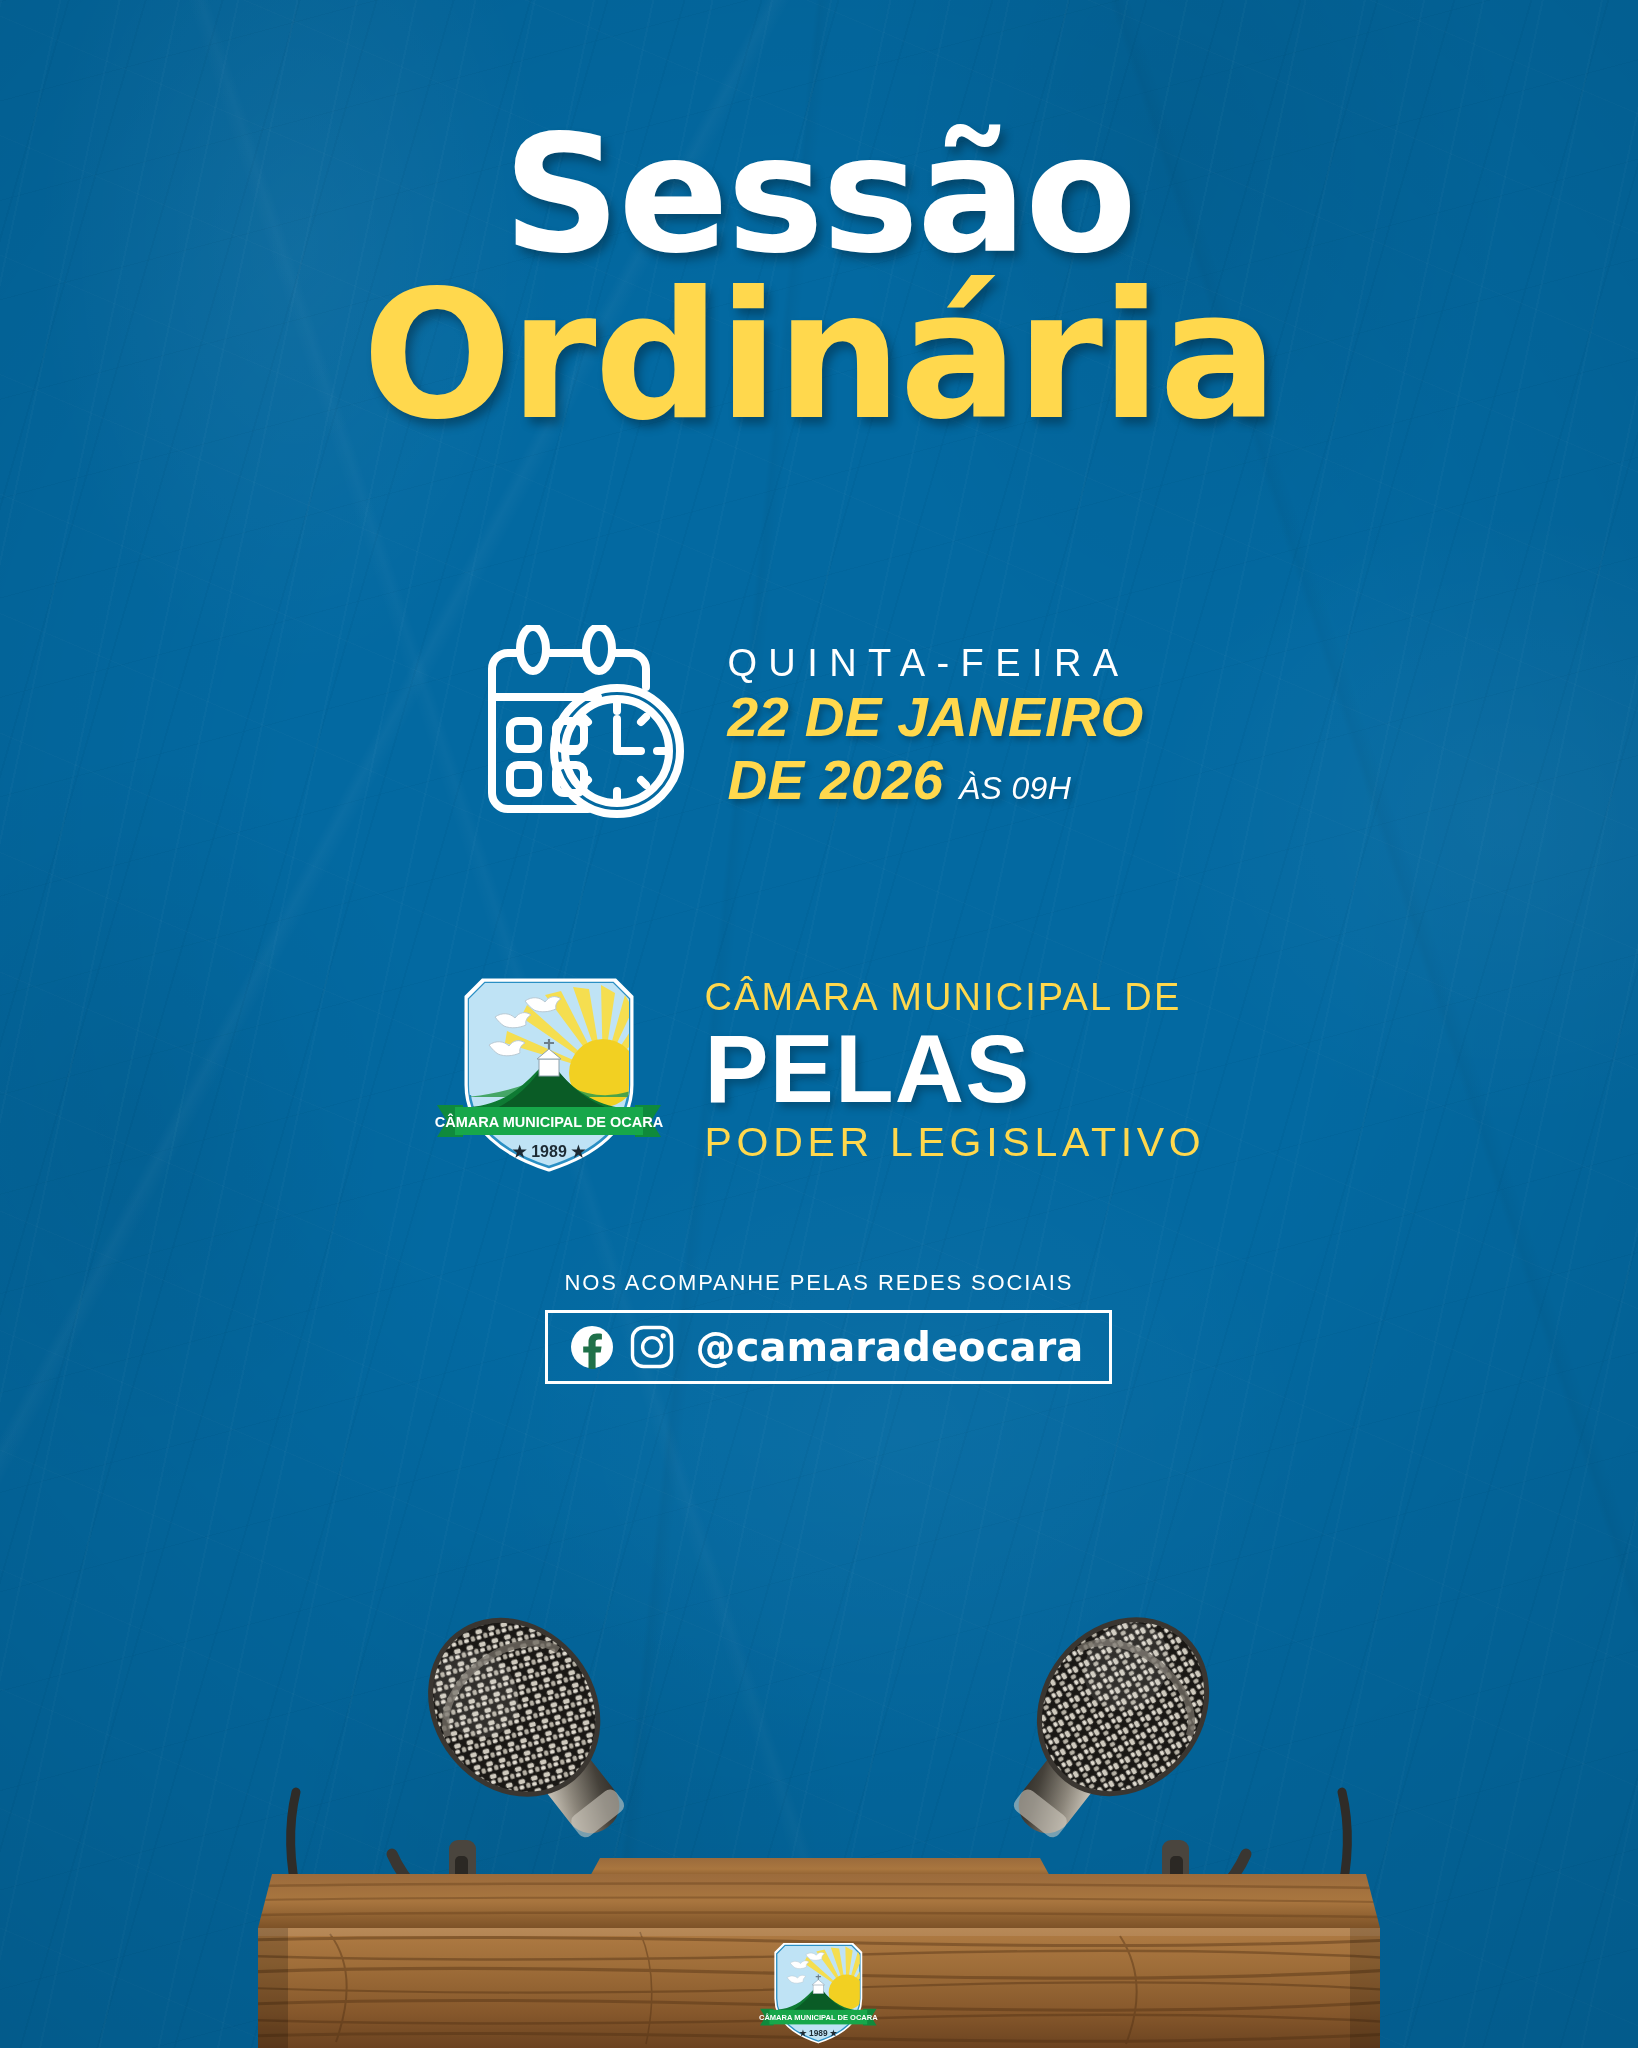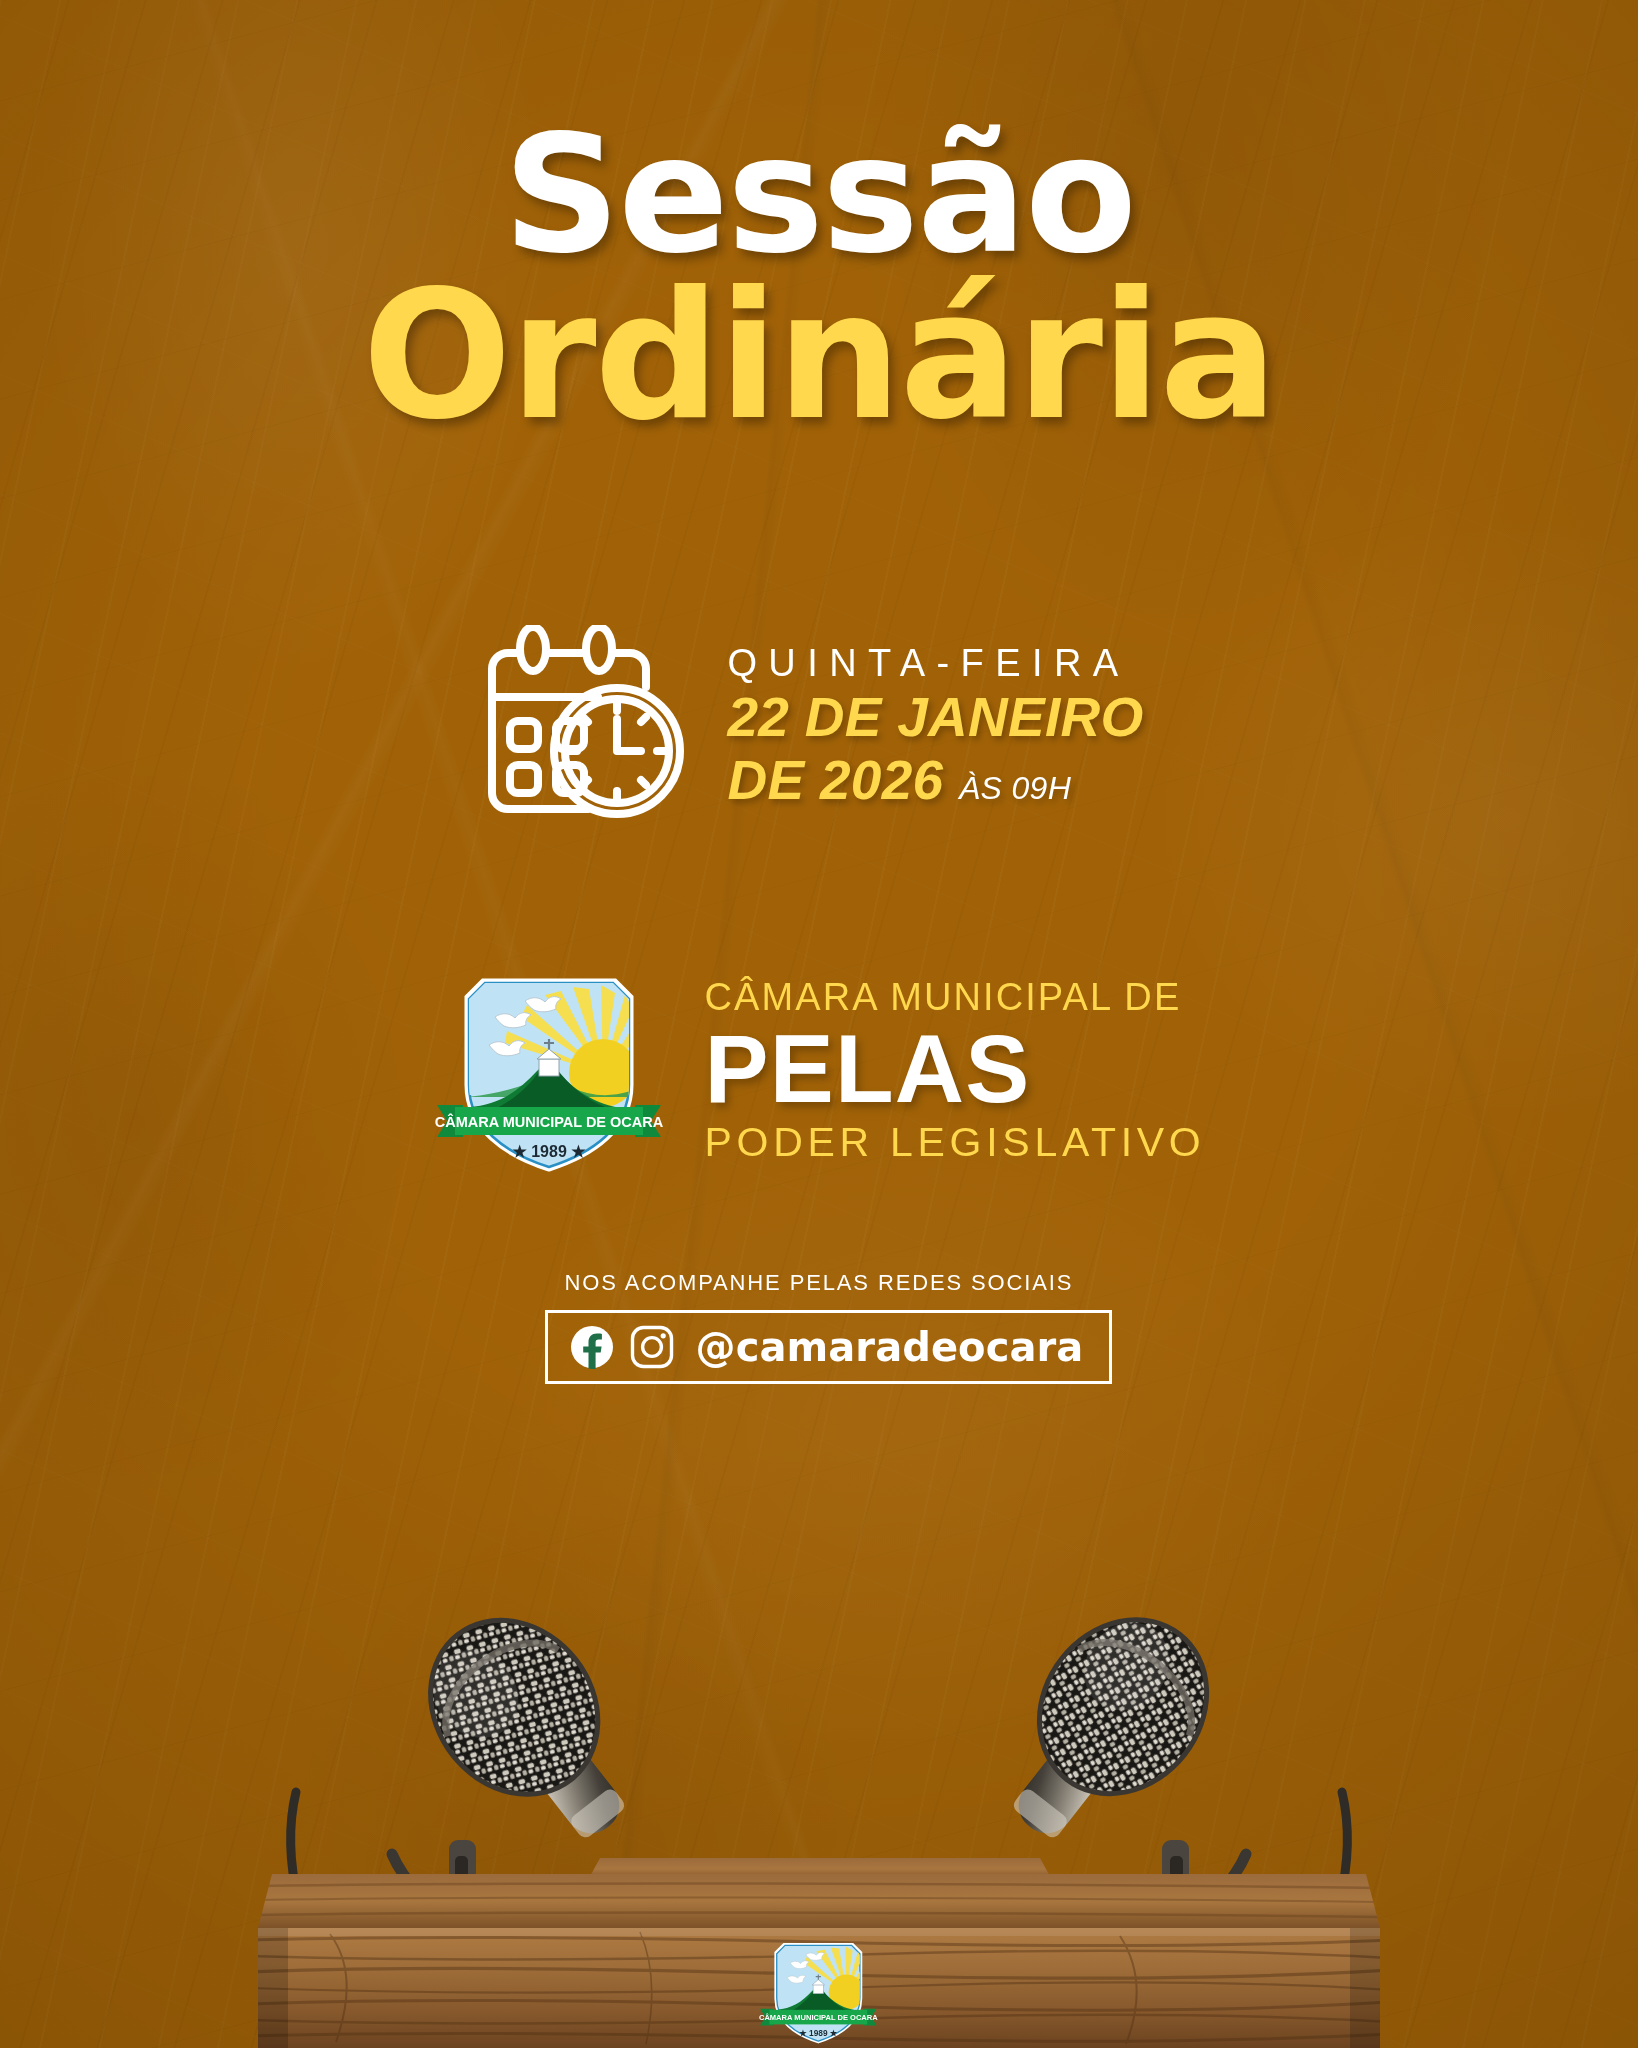--- a/index.html
+++ b/index.html
@@ -4,21 +4,21 @@
 <style>
   html, body {
     margin: 0; padding: 0;
     background: #14532d;
   }
   .poster {
     position: relative;
     width: 1638px;
     height: 2048px;
     overflow: hidden;
-    background: #a16207;
+    background: #0369a1;
     font-family: "Liberation Sans", sans-serif;
   }
   
   .tex {
     position: absolute; inset: 0;
     pointer-events: none;
   }
   .tex-a {
     background:
       radial-gradient(ellipse 420px 700px at 18% 12%, rgba(255,255,255,.055), transparent 62%),

